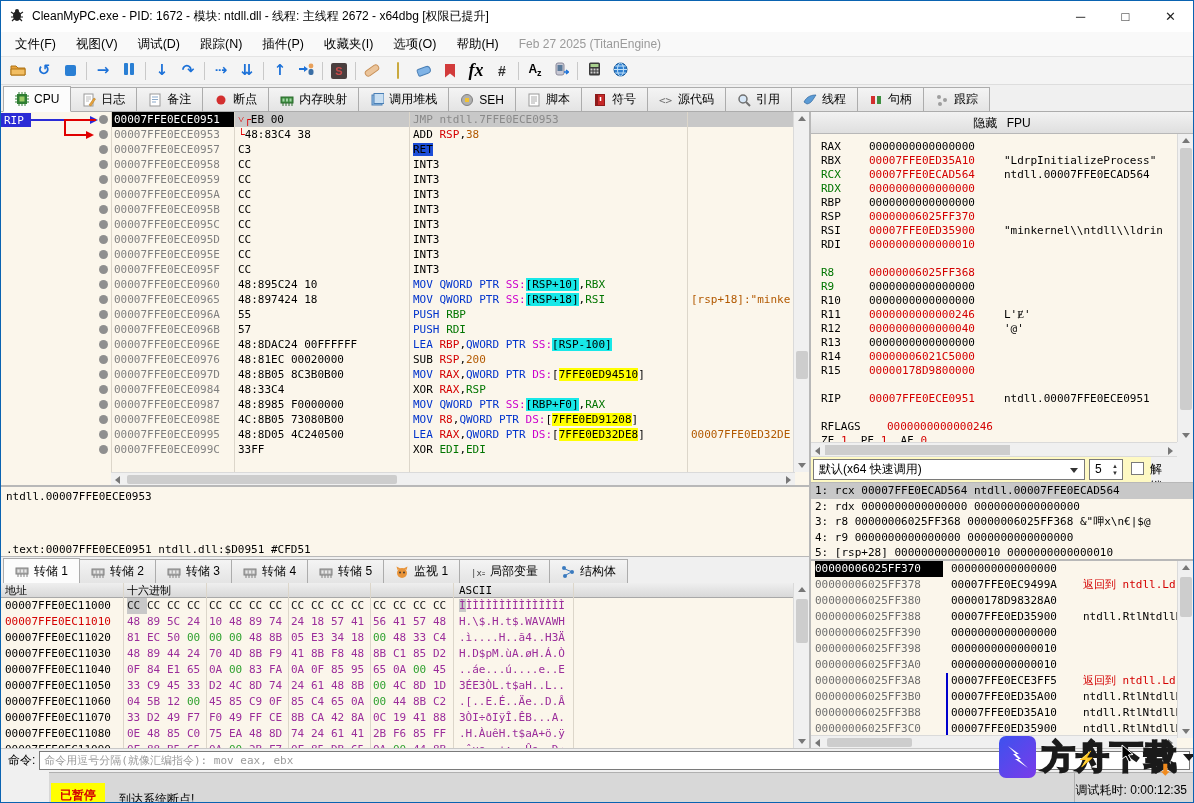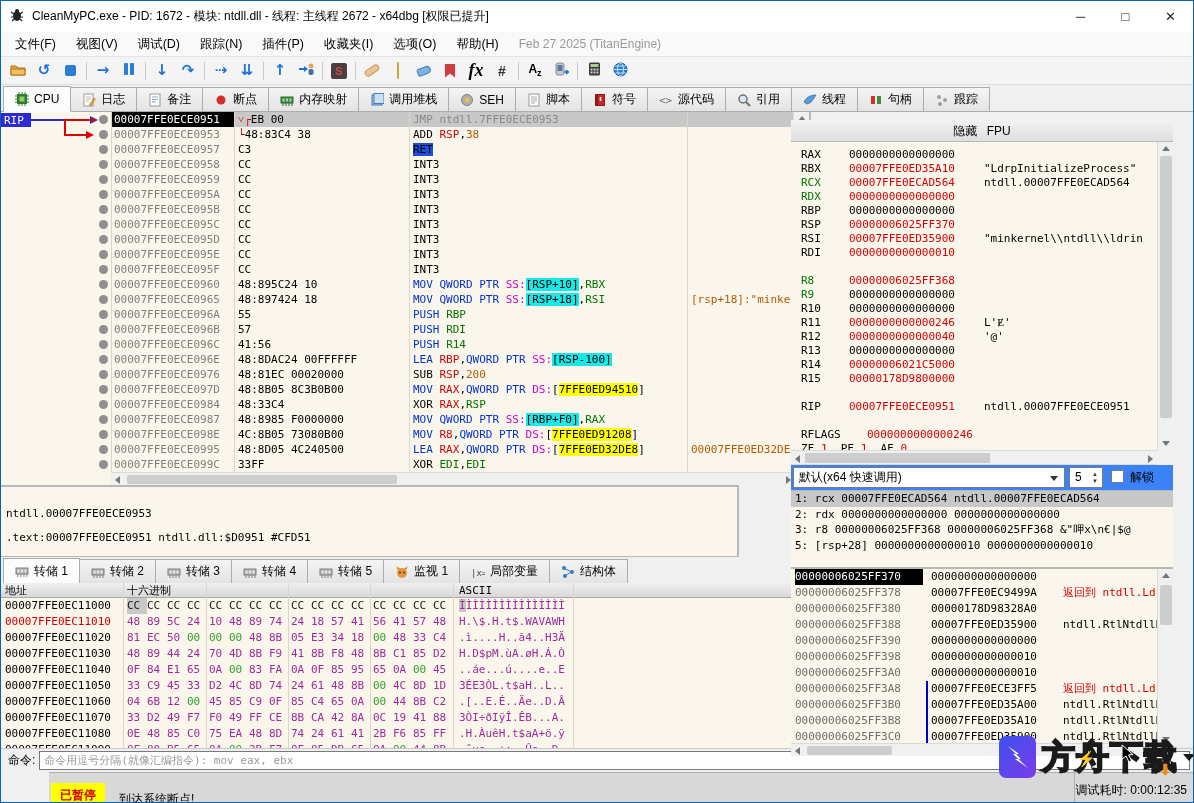--- a/index.html
+++ b/index.html
@@ -62,51 +62,51 @@
   .dsep { position:absolute; top:0; height:360px; width:0; border-left:1px solid #DCD6CA; }
   .flowsvg { position:absolute; left:0; top:0; pointer-events:none; }
   
   .vsb { position:absolute; right:0; top:0; width:16px; background:#F0F0F0; border-left:1px solid #DADADA; }
   .hsb { position:absolute; left:0; bottom:0; height:13px; background:#F0F0F0; border-top:1px solid #DADADA; }
   .sb-thumb { position:absolute; background:#CDCDCD; }
   .vsb .sb-thumb { left:2px; width:12px; border-radius:2px; }
   .hsb .sb-thumb { top:2px; height:9px; border-radius:2px; }
   .sb-arr { position:absolute; width:0; height:0; }
   
-  #infopanel { position:absolute; left:0; top:373px; width:738px; height:72px; border-right:2px solid #B8B8B8; border-top:2px solid #B8B8B8; border-bottom:1px solid #B8B8B8; padding:20px 5px; }
-  #infopanel .l2 { position:absolute; left:5px; bottom:12px;text-align:center; }
+  #infopanel { position:absolute; left:0; top:373px; width:810px; height:72px; border-right:2px solid #B8B8B8; border-top:2px solid #B8B8B8; border-bottom:1px solid #B8B8B8; padding:3px 5px; }
+  #infopanel .l2 { position:absolute; left:5px; bottom:0;text-align:center; }
   
   #dumptabs { position:absolute; left:0; top:445px; width:810px; height:26px; background:#F0F0F0; display:flex; align-items:flex-end; padding-left:2px; border-right:2px solid #B8B8B8; }
   
   #dump { position:absolute; left:0; top:471px; width:810px; height:165px; overflow:hidden; border-right:2px solid #B8B8B8; }
   .dumphead { position:relative; height:15px; line-height:15px; background:linear-gradient(#EFEFEF,#D8D8D8); border-bottom:1px solid #A8A8A8; }
   .dumphead span { position:absolute; }
   #dump-rows { position:absolute; left:0; top:15px; width:794px; }
   .hr { position:relative; height:16px; line-height:16px; white-space:nowrap; }
   .hr .a { position:absolute; left:4px; color:#000; }
   .hr .a.red { color:#D40000; }
   .hr .bgrp { position:absolute; }
   .hr .bt { display:inline-block; width:20px; }
   .bt.p{color:#9B2D9B} .bt.z{color:#2FA12F} .bt.c{color:#1A1A1A}
   .bt.selb{background:#C8C8C8}
   .hr .asc { position:absolute; left:458px; color:#9B2D9B; letter-spacing:0; }
   .asc .selb { background:#C8C8C8; }
   .dvsep { position:absolute; top:0; height:165px; width:0; border-left:1px solid #DCD6CA; }
   
-  #rightcol { position:absolute; left:790px; top:0; width:382px; height:636px;margin-top:8px; }
+  #rightcol { position:absolute; left:810px; top:0; width:382px; height:636px; }
   #regshead { height:22px; background:linear-gradient(#F2F2F2,#DFDFDF); border-bottom:1px solid #B8B8B8; text-align:center; line-height:22px; font-size:12px; }
   #regsbody { position:relative; height:308px; overflow:hidden; padding-top:6px; }
   .rr { position:relative; height:14px; line-height:14px; white-space:nowrap; }
   .rr .rn { position:absolute; left:10px; }
   .rr .rv { position:absolute; left:58px; }
   .rr .rx { position:absolute; left:193px; }
   .c-k{color:#000} .c-g{color:#007500} .c-r{color:#D40000}
   #regs-hsb { position:absolute; left:0; top:330px; width:366px; height:15px; background:#F0F0F0; border-top:1px solid #DADADA; border-bottom:1px solid #DADADA; }
   
-  #convrow { position:absolute; left:0; top:345px; width:382px; height:25px; background:#3b82f6; }
+  #convrow { position:absolute; left:0; top:345px; width:340px; height:25px; background:#fef9c3; }
   .dropdown { position:absolute; left:2px; top:2px; width:272px; height:21px; background:#FFF; border:1px solid #7A7A7A; line-height:19px; padding-left:5px; font-size:12px; }
   .dropdown .dda { position:absolute; right:6px; top:8px; width:0; height:0; border-left:4px solid transparent; border-right:4px solid transparent; border-top:5px solid #333; }
   .spinner { position:absolute; left:278px; top:2px; width:34px; height:21px; background:#FFF; border:1px solid #7A7A7A; line-height:19px; padding-left:5px; }
   .spinner .spa { position:absolute; right:2px; font-size:6px; color:#333; line-height:1; }
   .chk { position:absolute; left:320px; top:5px; width:13px; height:13px; background:#FFF; border:1px solid #7A7A7A; }
   .chklabel { position:absolute; left:339px; top:4px; font-size:12px; }
   
   #args { position:absolute; left:0; top:370px; width:382px; height:77px; overflow:hidden; border-top:1px solid #B8B8B8; }
   .ar { height:15.5px; line-height:15.5px; padding-left:4px; white-space:nowrap; }
   .ar.sel { background:#C8C8C8; }
@@ -488,26 +488,20 @@
             <span class="dot"></span>
             <span class="a">00007FFE0ECE096A</span>
             <span class="by">55</span>
             <span class="ins"><span class="tk-b">PUSH </span><span class="tk-g">RBP</span></span>
           </div>
           <div class="dr">
             <span class="dot"></span>
             <span class="a">00007FFE0ECE096B</span>
             <span class="by">57</span>
             <span class="ins"><span class="tk-b">PUSH </span><span class="tk-g">RDI</span></span>
-          </div>
-          <div class="dr">
-            <span class="dot"></span>
-            <span class="a">00007FFE0ECE096C</span>
-            <span class="by">41:56</span>
-            <span class="ins"><span class="tk-b">PUSH </span><span class="tk-g">R14</span></span>
           </div>
           <div class="dr">
             <span class="dot"></span>
             <span class="a">00007FFE0ECE096E</span>
             <span class="by">48:8DAC24 00FFFFFF</span>
             <span class="ins"><span class="tk-b">LEA </span><span class="tk-r">RBP</span><span class="tk-k">,</span><span class="tk-b">QWORD PTR </span><span class="tk-seg">SS:</span><span class="tk-cy">[RSP-100]</span></span>
           </div>
           <div class="dr">
             <span class="dot"></span>
             <span class="a">00007FFE0ECE0976</span>
@@ -725,21 +719,21 @@
           <div class="hr">
             <span class="a">00007FFE0EC11050</span>
             <span class="bgrp" style="left: 126px;"><span class="bt p">33</span><span class="bt p">C9</span><span class="bt p">45</span><span class="bt p">33</span></span>
             <span class="bgrp" style="left: 208px;"><span class="bt p">D2</span><span class="bt p">4C</span><span class="bt p">8D</span><span class="bt p">74</span></span>
             <span class="bgrp" style="left: 290px;"><span class="bt p">24</span><span class="bt p">61</span><span class="bt p">48</span><span class="bt p">8B</span></span>
             <span class="bgrp" style="left: 372px;"><span class="bt z">00</span><span class="bt p">4C</span><span class="bt p">8D</span><span class="bt p">1D</span></span>
             <span class="asc">3ÉE3ÒL.t$aH..L..</span>
           </div>
           <div class="hr">
             <span class="a">00007FFE0EC11060</span>
-            <span class="bgrp" style="left: 126px;"><span class="bt p">04</span><span class="bt p">6B</span><span class="bt p">12</span><span class="bt z">00</span></span>
+            <span class="bgrp" style="left: 126px;"><span class="bt p">04</span><span class="bt p">5B</span><span class="bt p">12</span><span class="bt z">00</span></span>
             <span class="bgrp" style="left: 208px;"><span class="bt p">45</span><span class="bt p">85</span><span class="bt p">C9</span><span class="bt p">0F</span></span>
             <span class="bgrp" style="left: 290px;"><span class="bt p">85</span><span class="bt p">C4</span><span class="bt p">65</span><span class="bt p">0A</span></span>
             <span class="bgrp" style="left: 372px;"><span class="bt z">00</span><span class="bt p">44</span><span class="bt p">8B</span><span class="bt p">C2</span></span>
             <span class="asc">.[..E.É..Äe..D.Â</span>
           </div>
           <div class="hr">
             <span class="a">00007FFE0EC11070</span>
             <span class="bgrp" style="left: 126px;"><span class="bt p">33</span><span class="bt p">D2</span><span class="bt p">49</span><span class="bt p">F7</span></span>
             <span class="bgrp" style="left: 208px;"><span class="bt p">F0</span><span class="bt p">49</span><span class="bt p">FF</span><span class="bt p">CE</span></span>
             <span class="bgrp" style="left: 290px;"><span class="bt p">8B</span><span class="bt p">CA</span><span class="bt p">42</span><span class="bt p">8A</span></span>
@@ -889,20 +883,21 @@
           <span class="spa" style="top:3px;right:4px">▲</span>
           <span class="spa" style="bottom:3px;right:4px">▼</span>
         </div>
         <span class="chk"></span>
         <span class="chklabel">解锁</span>
       </div>
       <div id="args" class="cream mono">
           <div class="ar sel">1: rcx 00007FFE0ECAD564 ntdll.00007FFE0ECAD564</div>
           <div class="ar">2: rdx 0000000000000000 0000000000000000</div>
           <div class="ar">3: r8 00000006025FF368 00000006025FF368 &amp;"呷x\n€|$@</div>
+          <div class="ar">4: r9 0000000000000000 0000000000000000</div>
           <div class="ar">5: [rsp+28] 0000000000000010 0000000000000010</div>
         </div>
       <div id="stack" class="cream mono">
         <div id="stack-rows">
             <div class="sr sel">
               <span class="a">00000006025FF370</span>
               <span class="v">0000000000000000</span>
             </div>
             <div class="sr">
               <span class="a">00000006025FF378</span>

